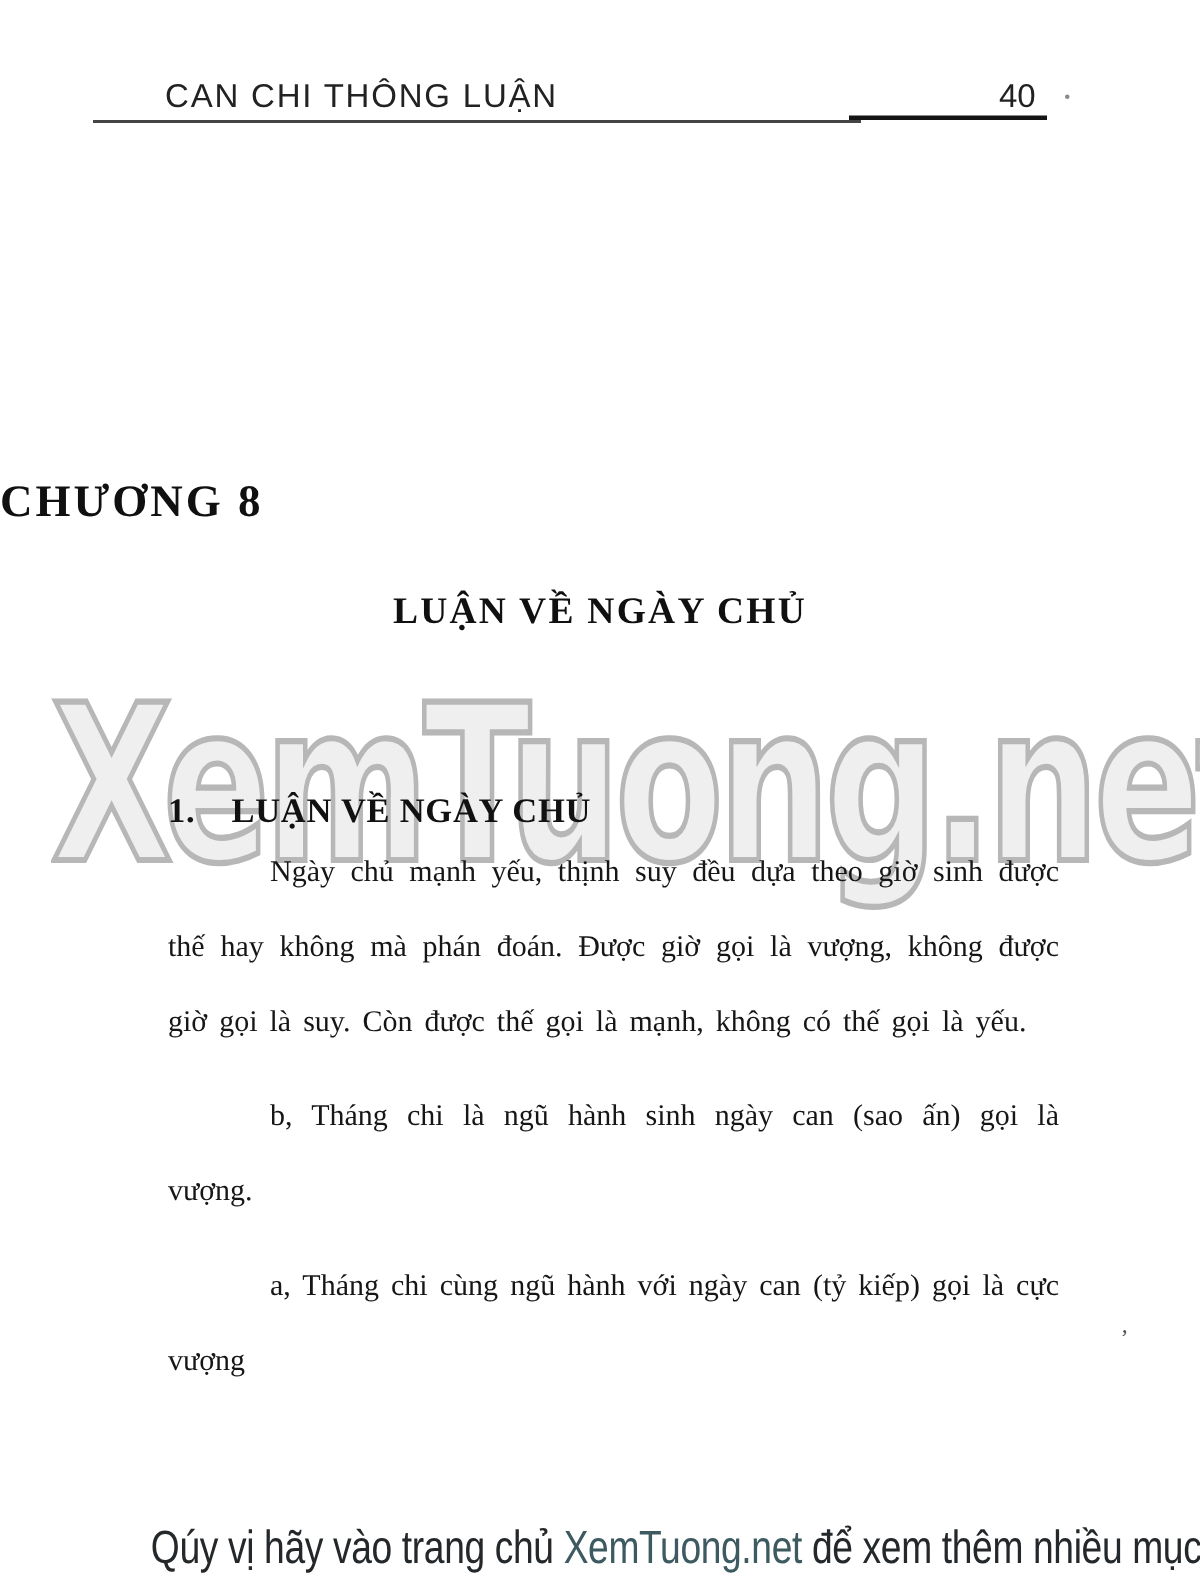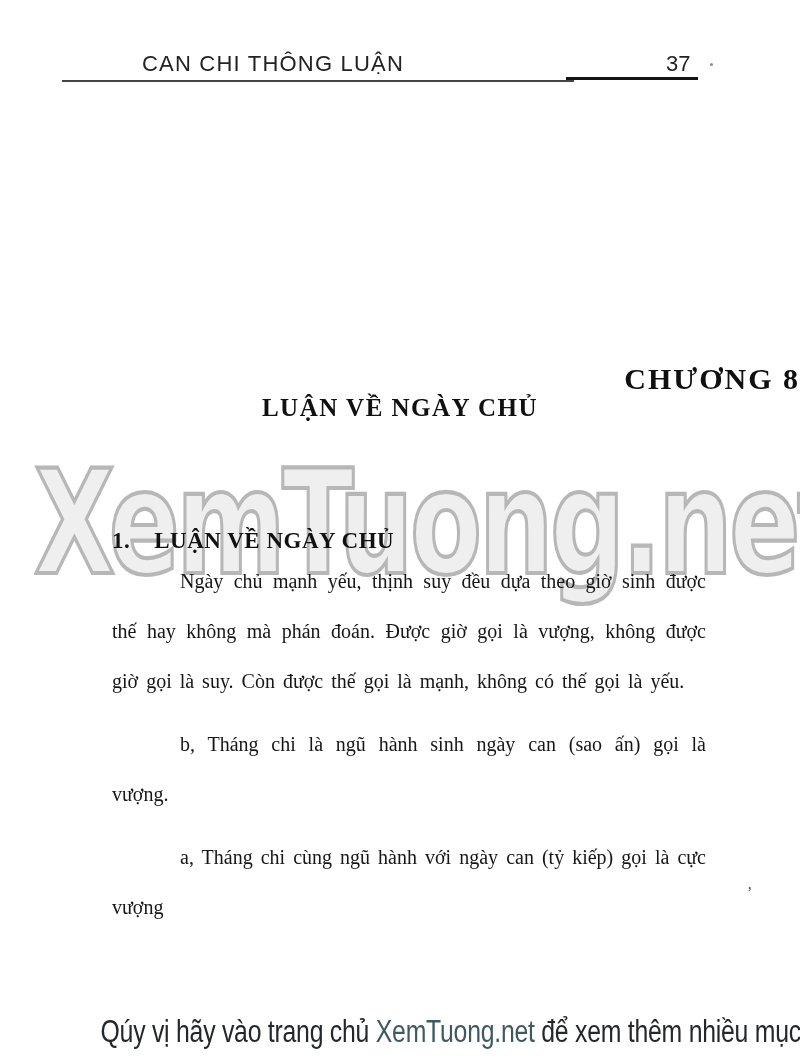--- a/index.html
+++ b/index.html
@@ -11,42 +11,41 @@
     overflow:hidden;
     font-family:"Liberation Serif","DejaVu Serif",serif;
     color:#1a1a1a;
   }
   
   .book-title{
     position:absolute;left:110px;top:51px;
     font-family:"Liberation Sans","DejaVu Sans",sans-serif;
     font-size:22px;letter-spacing:1.2px;color:#222;
     font-weight:500;
-    margin-left:32px;
   }
   .page-number{
     position:absolute;left:666px;top:51px;
     font-family:"Liberation Sans","DejaVu Sans",sans-serif;
     font-size:22px;color:#222;
   }
   .scan-dot{
     position:absolute;left:710px;top:63px;
     width:3px;height:3px;border-radius:50%;background:#8a8a8a;
   }
   .rule-thin{
     position:absolute;left:62px;top:80px;width:512px;height:2px;background:#454545;
   }
   .rule-thick{
     position:absolute;left:566px;top:77px;width:132px;height:3px;background:#141414;
   }
   
   .chapter-kicker{
     position:absolute;left:0;top:318px;width:800px;
-    text-align:right;font-weight:bold;font-size:30px;
-    letter-spacing:2px;color:#101010;margin-top:44px;
+    text-align:left;font-weight:bold;font-size:30px;
+    letter-spacing:2px;color:#101010;
   }
   .chapter-title{
     position:absolute;left:0;top:389px;width:800px;
     text-align:center;font-weight:bold;font-size:25px;
     line-height:37px;letter-spacing:1.5px;color:#101010;
   }
   
   .watermark{
     position:absolute;left:34px;top:452px;
     z-index:0;pointer-events:none;
@@ -90,21 +89,21 @@
     letter-spacing:-0.3px;
   }
   .footer-brand{color:#3d5a60;}
 </style>
 </head>
 <body>
 
 <div class="page">
 
   <div class="book-title">CAN CHI THÔNG LUẬN</div>
-  <div class="page-number">37</div>
+  <div class="page-number">40</div>
   <div class="scan-dot"></div>
   <div class="rule-thin"></div>
   <div class="rule-thick"></div>
 
   <div class="chapter-kicker">CHƯƠNG 8</div>
   <div class="chapter-title">
     <div>LUẬN VỀ NGÀY CHỦ</div>
   </div>
 
   <div class="watermark">XemTuong.net</div>

